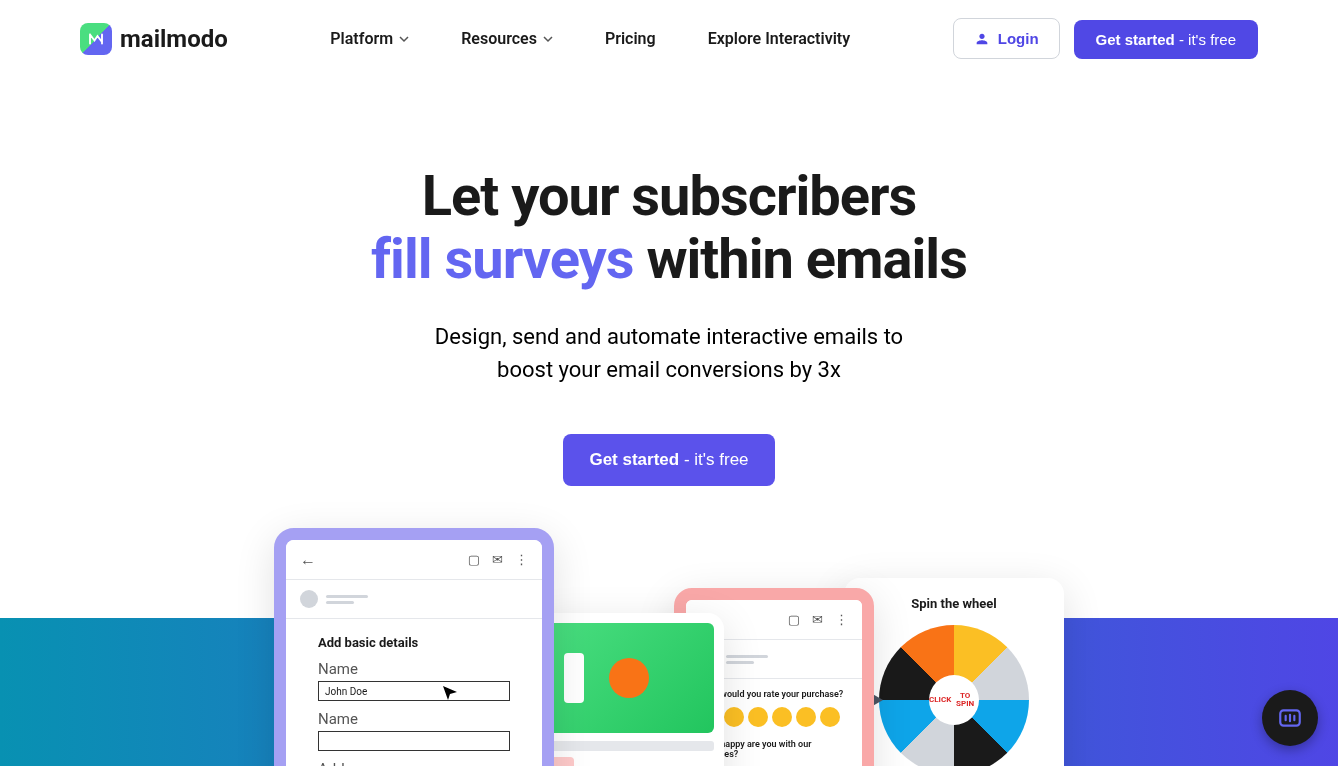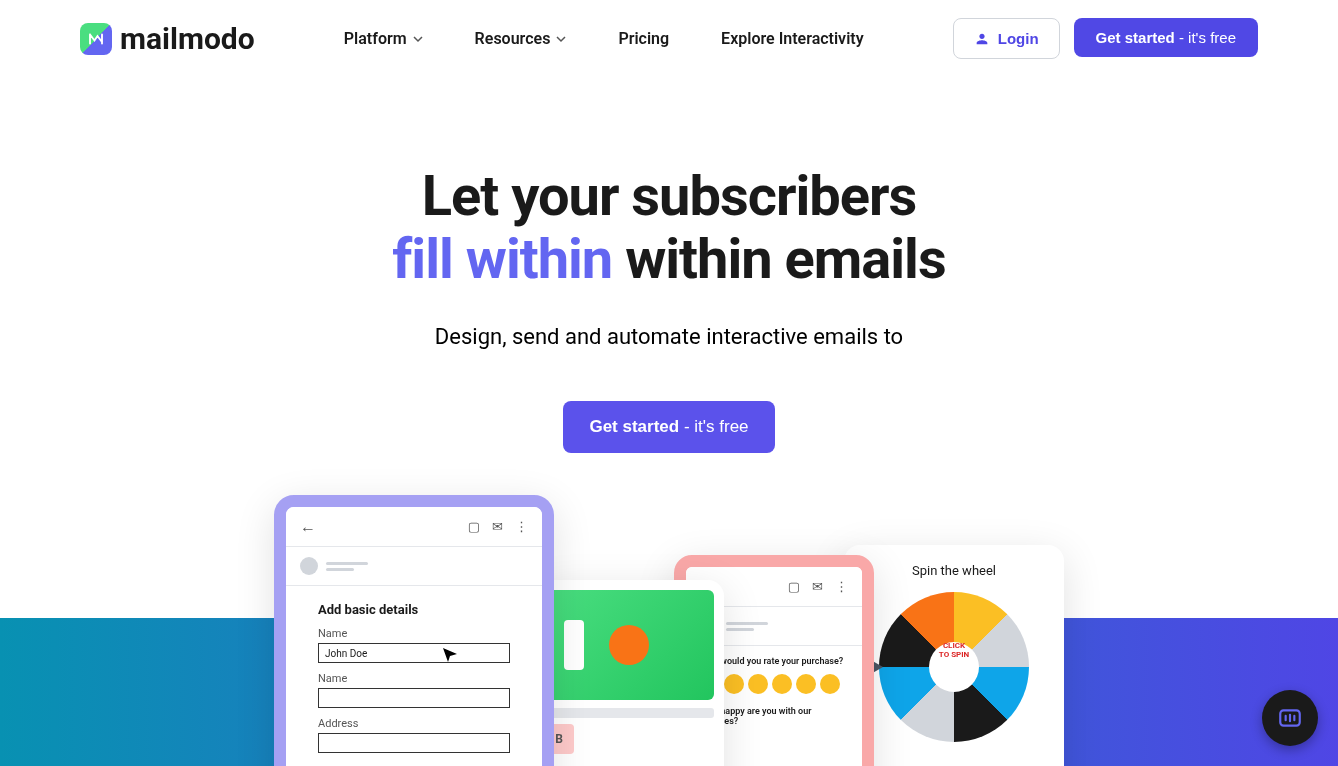--- a/index.html
+++ b/index.html
@@ -1,25 +1,25 @@
 <!DOCTYPE html>
 <html><head>
 <meta charset="utf-8">
 <style>
 *{margin:0;padding:0;box-sizing:border-box}
 body{font-family:-apple-system,BlinkMacSystemFont,'Segoe UI',Roboto,sans-serif;background:#fff;color:#1a1a1a;overflow-x:hidden;width:1338px;height:766px;position:relative}
 header{display:flex;align-items:center;justify-content:space-between;padding:18px 80px}
 .logo{display:flex;align-items:center;gap:8px}
 .logo-mark{width:32px;height:32px;background:linear-gradient(135deg,#4ade80 0%,#4ade80 50%,#6366f1 50%,#6366f1 100%);border-radius:8px;display:flex;align-items:center;justify-content:center}
 .logo-mark svg{width:18px;height:18px}
-.logo-text{font-size:30px;font-weight:700;color:#1a1a1a}
+.logo-text{font-size:24px;font-weight:700;color:#1a1a1a}
 nav{display:flex;gap:52px;align-items:center}
 .nav-item{font-size:16px;font-weight:600;color:#1a1a1a;cursor:pointer;display:flex;align-items:center;gap:6px}
 .chevron{display:inline-block}
-.right-nav{display:flex;gap:14px;align-items:flex-start}
+.right-nav{display:flex;gap:14px;align-items:flex-end}
 .login-btn{display:flex;align-items:center;gap:8px;padding:11px 20px;background:#fff;border:1px solid #d1d5db;border-radius:8px;font-size:15px;font-weight:600;color:#4f46e5;cursor:pointer}
 .login-btn svg{width:16px;height:16px;fill:#4f46e5}
 .cta-btn{padding:11px 22px;background:#5048e5;border:none;border-radius:8px;font-size:15px;font-weight:700;color:#fff;cursor:pointer}
 .cta-btn .suffix{font-weight:500}
 main{text-align:center;padding-top:88px}
 h1{font-size:56px;font-weight:700;line-height:1.12;letter-spacing:-1px}
 .accent{color:#6366f1}
 .subhead{margin-top:30px;font-size:22px;color:#000000;line-height:1.5}
 .cta-row{display:flex;gap:16px;justify-content:center;margin-top:48px}
 .primary-btn{padding:16px 26px;background:#5b52eb;border:none;border-radius:8px;font-size:17px;font-weight:700;color:#fff;cursor:pointer}
@@ -41,42 +41,42 @@
 .header-icons{display:flex;gap:12px}
 .header-icons span{font-size:13px;color:#555}
 .card1-subheader{display:flex;align-items:center;gap:8px;padding:10px 14px;border-bottom:1px solid #e5e7eb}
 .gray-circle{width:18px;height:18px;background:#d1d5db;border-radius:50%}
 .gray-lines{display:flex;flex-direction:column;gap:3px}
 .gray-line{height:3px;background:#d1d5db;border-radius:2px}
 .gl1{width:42px}
 .gl2{width:28px}
 .card1-body{padding:16px 32px;text-align:left}
 .card1-title{font-size:13px;font-weight:700;margin-bottom:10px}
-.field-label{font-size:11px;color:#555;margin-bottom:3px;margin-top:9px}
+.field-label{font-size:15px;color:#555;margin-bottom:3px;margin-top:9px}
 .field-box{border:1px solid #333;height:20px;padding:2px 6px;font-size:10px;display:flex;align-items:center;position:relative}
 .cursor-arrow{position:absolute;right:50px;top:4px}
 .card2{width:190px;height:260px;margin-left:-20px;margin-top:85px;padding:10px;z-index:3}
 .card2-img{height:110px;background:linear-gradient(135deg,#4ade80 0%,#22c55e 100%);border-radius:6px;margin-bottom:8px;display:flex;align-items:center;justify-content:center;position:relative}
 .flower{width:40px;height:40px;background:#f97316;border-radius:50%;position:relative}
 .bottle{width:20px;height:50px;background:#fff;border-radius:4px;position:absolute;left:20px}
 .card2-row{display:flex;gap:8px;margin-bottom:6px}
 .color-box{width:30px;height:30px;border-radius:4px;display:flex;align-items:center;justify-content:center;font-size:12px;font-weight:700}
 .cb-b{background:#fecaca;color:#555}
 .gray-bar{flex:1;height:10px;background:#e5e7eb;border-radius:3px;align-self:center}
 .card3{width:200px;margin-left:-50px;margin-top:60px;border:12px solid #f9a8a8;border-radius:18px;z-index:2}
 .card3-inner{background:#fff;padding:0}
 .card3-body{padding:10px 14px;text-align:left}
 .card3-question{font-size:9px;font-weight:600;margin-bottom:8px}
 .emoji-row{display:flex;gap:4px;margin-bottom:12px}
 .emoji{width:20px;height:20px;background:#fbbf24;border-radius:50%}
 .emoji.heart{background:#f97316}
 .card4{width:220px;height:280px;margin-left:-30px;margin-top:50px;padding:18px;z-index:1;text-align:center}
-.wheel-title{font-size:13px;font-weight:400;margin-bottom:14px}
+.wheel-title{font-size:13px;font-weight:700;margin-bottom:14px}
 .wheel{width:150px;height:150px;border-radius:50%;position:relative;margin:0 auto;background:conic-gradient(#fbbf24 0deg 45deg,#d1d5db 45deg 90deg,#0ea5e9 90deg 135deg,#1a1a1a 135deg 180deg,#d1d5db 180deg 225deg,#0ea5e9 225deg 270deg,#1a1a1a 270deg 315deg,#f97316 315deg 360deg)}
-.wheel-center{position:absolute;top:50%;left:50%;transform:translate(-50%,-50%);width:50px;height:50px;background:#fff;border-radius:50%;display:flex;flex-direction:column;align-items:center;font-size:8px;font-weight:700;color:#dc2626;line-height:1.1}
+.wheel-center{position:absolute;top:50%;left:50%;transform:translate(-50%,-50%);width:50px;height:50px;background:#fff;border-radius:50%;display:flex;align-items:center;justify-content:center;font-size:8px;font-weight:700;color:#dc2626;line-height:1.1}
 .wheel-arrow{position:absolute;left:-10px;top:50%;transform:translateY(-50%);width:0;height:0;border-left:14px solid #4b5563;border-top:8px solid transparent;border-bottom:8px solid transparent}
 .chat-widget{position:fixed;bottom:20px;right:20px;width:56px;height:56px;background:#1a1a1a;border-radius:50%;display:flex;align-items:center;justify-content:center;cursor:pointer;box-shadow:0 4px 12px rgba(0,0,0,0.3)}
 .chat-widget svg{width:26px;height:26px}
 </style>
 </head>
 <body>
 
 <header>
   <div class="logo">
     <div class="logo-mark">
@@ -115,24 +115,25 @@
     </button>
     <button class="cta-btn">
       <span>Get started</span><span class="suffix"> - it's free</span>
     </button>
   </div>
 </header>
 
 <main>
   <h1>
     <span>Let your subscribers</span><br>
-    <span class="accent">fill within</span><span> within emails</span>
+    <span class="accent">fill surveys</span><span> within emails</span>
   </h1>
   <p class="subhead">
     <span>Design, send and automate interactive emails to</span><br>
+    <span>boost your email conversions by 3x</span>
   </p>
   <div class="cta-row">
     <button class="primary-btn">
       <span>Get started</span><span class="suffix"> - it's free</span>
     </button>
   </div>
 
   <div class="cards">
 
     <div class="card card1">

